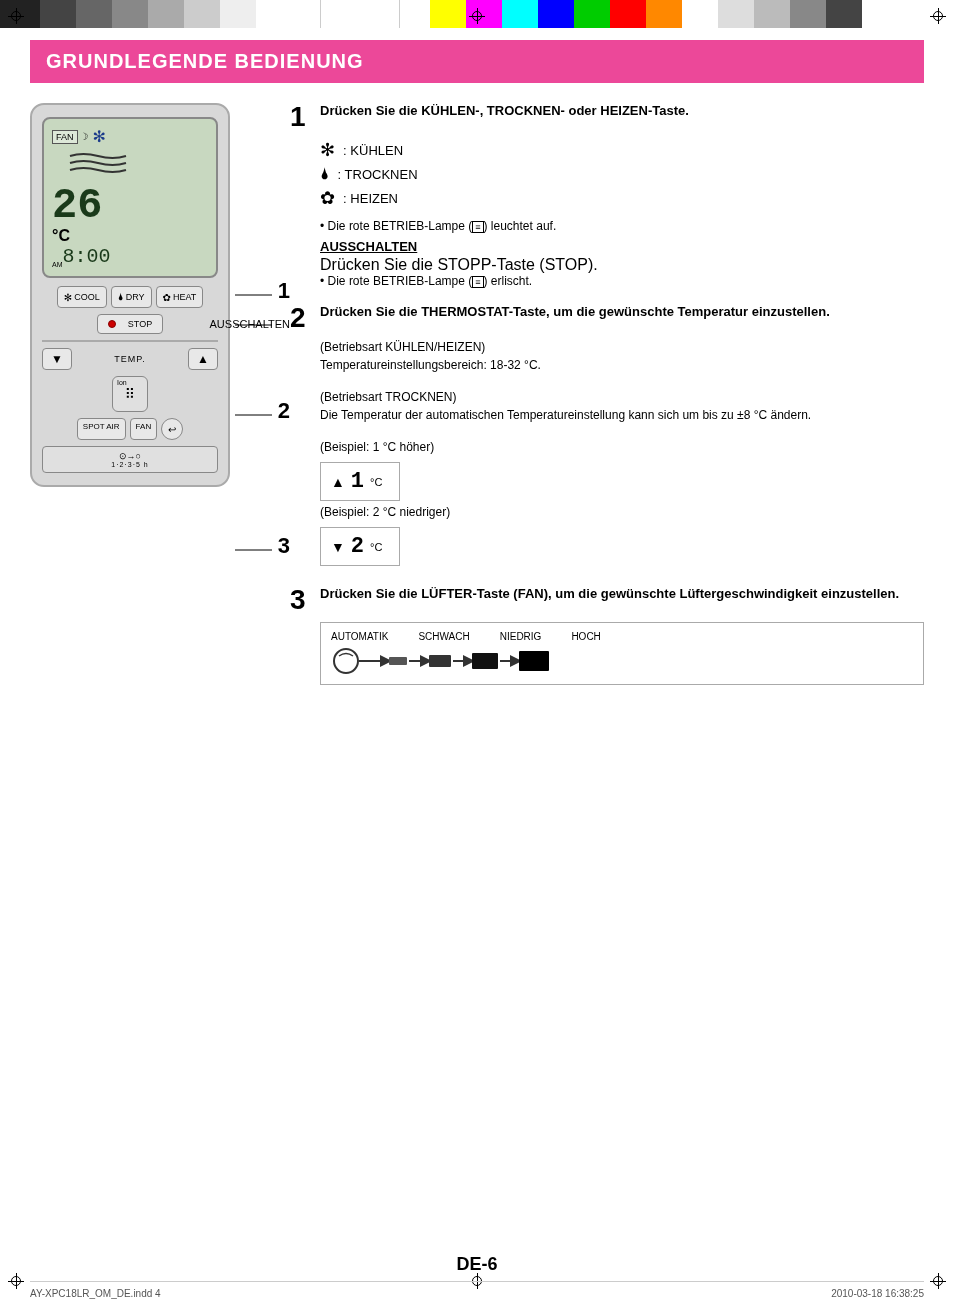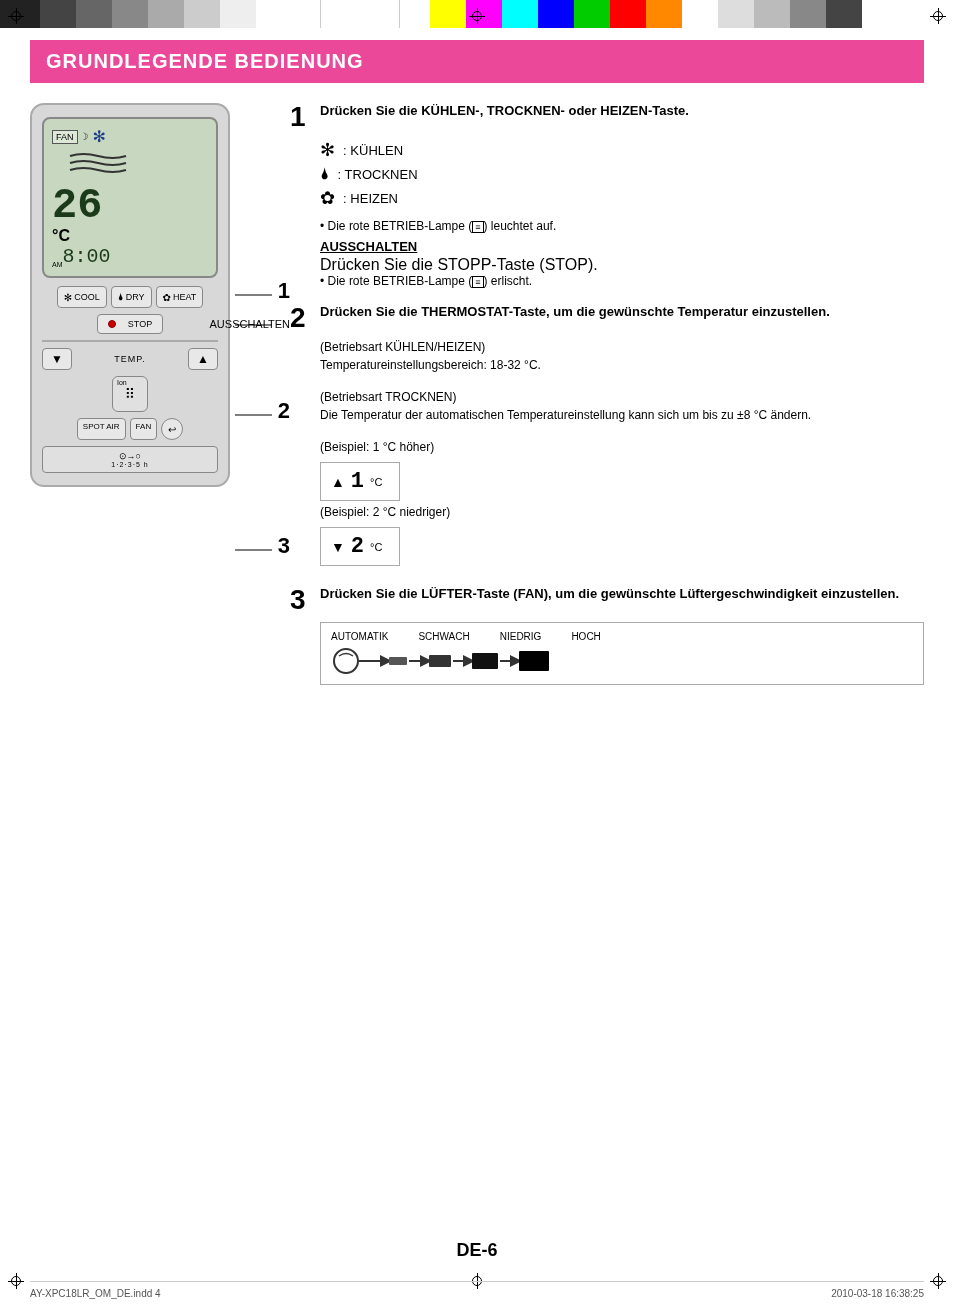--- a/index.html
+++ b/index.html
@@ -380,21 +380,21 @@
       color: #555;
       border-top: 1px solid #ccc;
       padding-top: 6px;
     }
 
     .page-number {
       text-align: center;
       font-size: 18px;
       font-weight: bold;
       position: absolute;
-      bottom: 48px;
+      bottom: 34px;
       left: 50%;
       transform: translateX(-50%);
     }
   </style>
 </head>
 <body>
 
 <div class="color-bar">
   <div class="color-bar-left">
     <div style="background:#222;width:40px;height:28px"></div>

